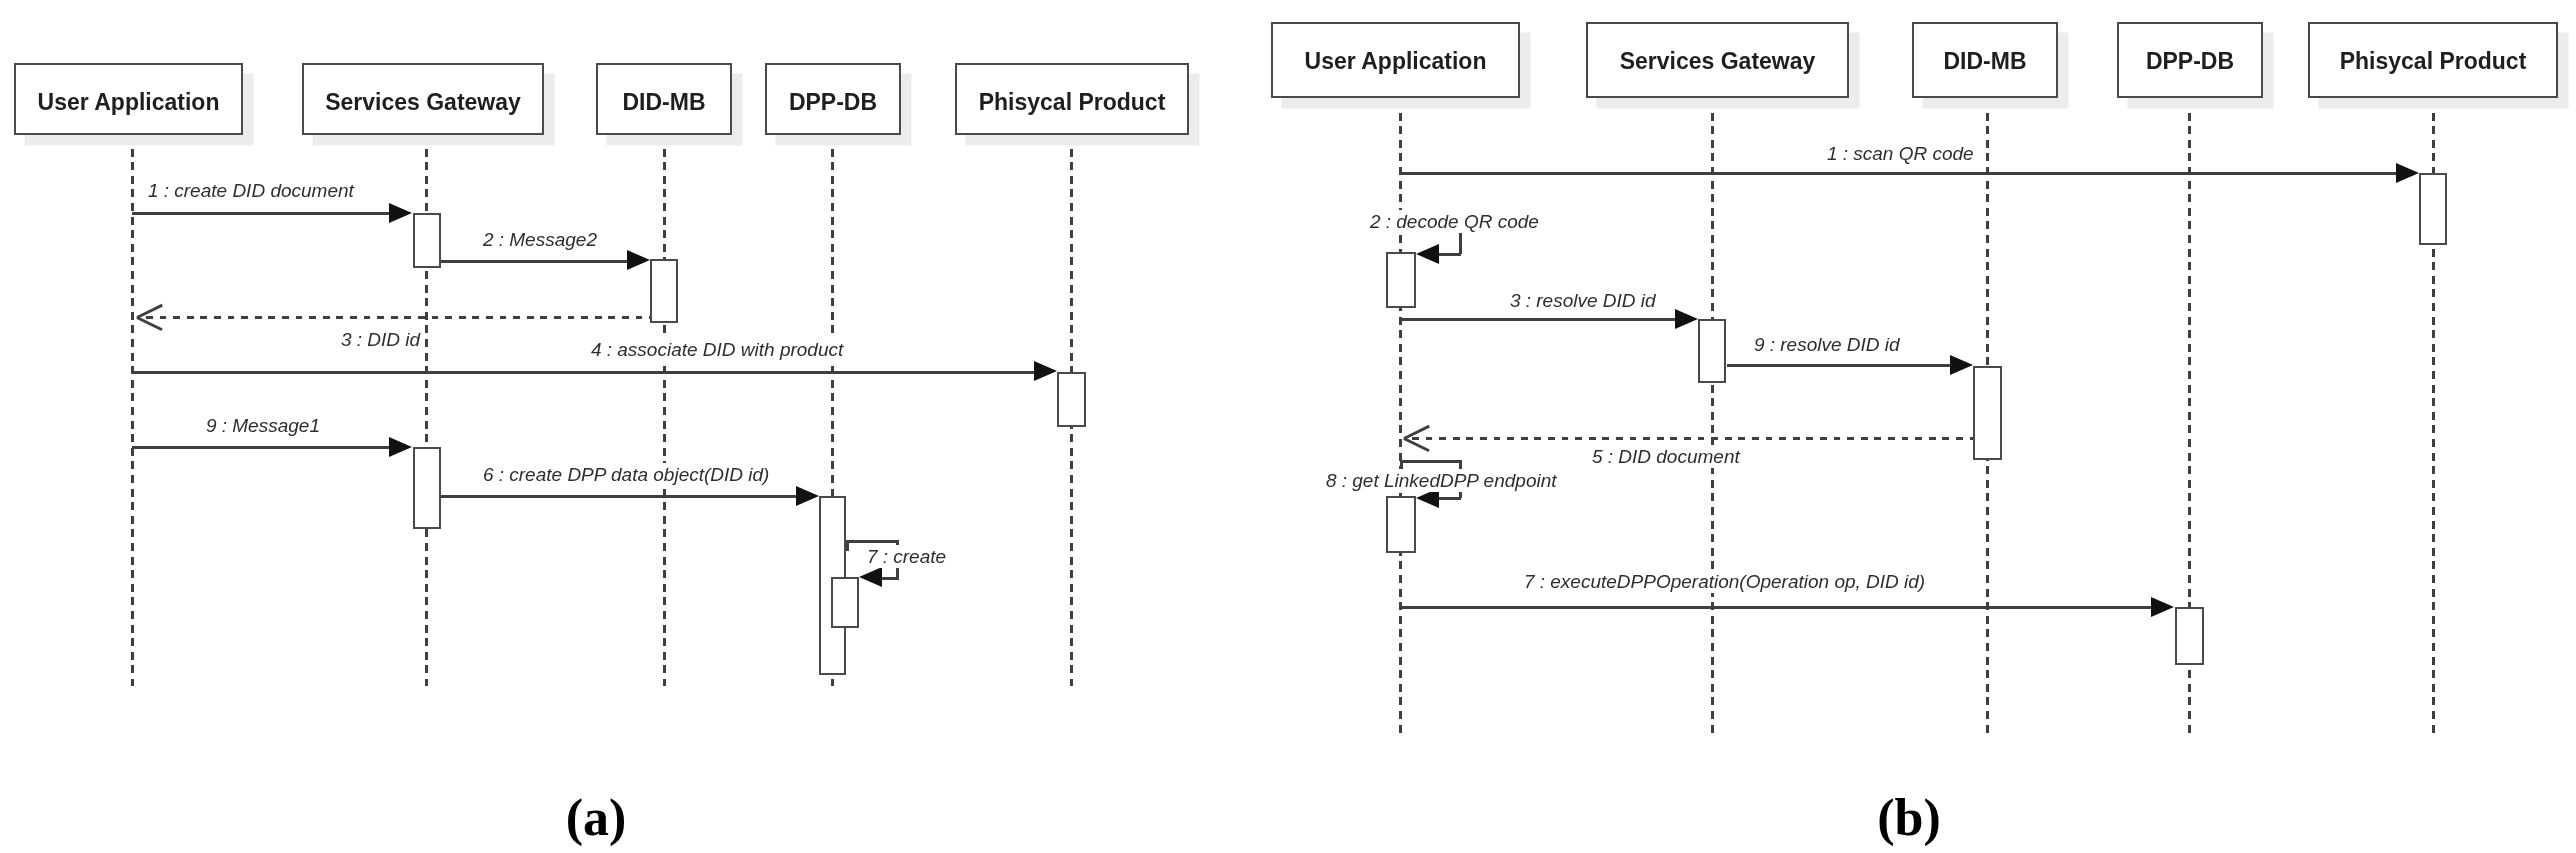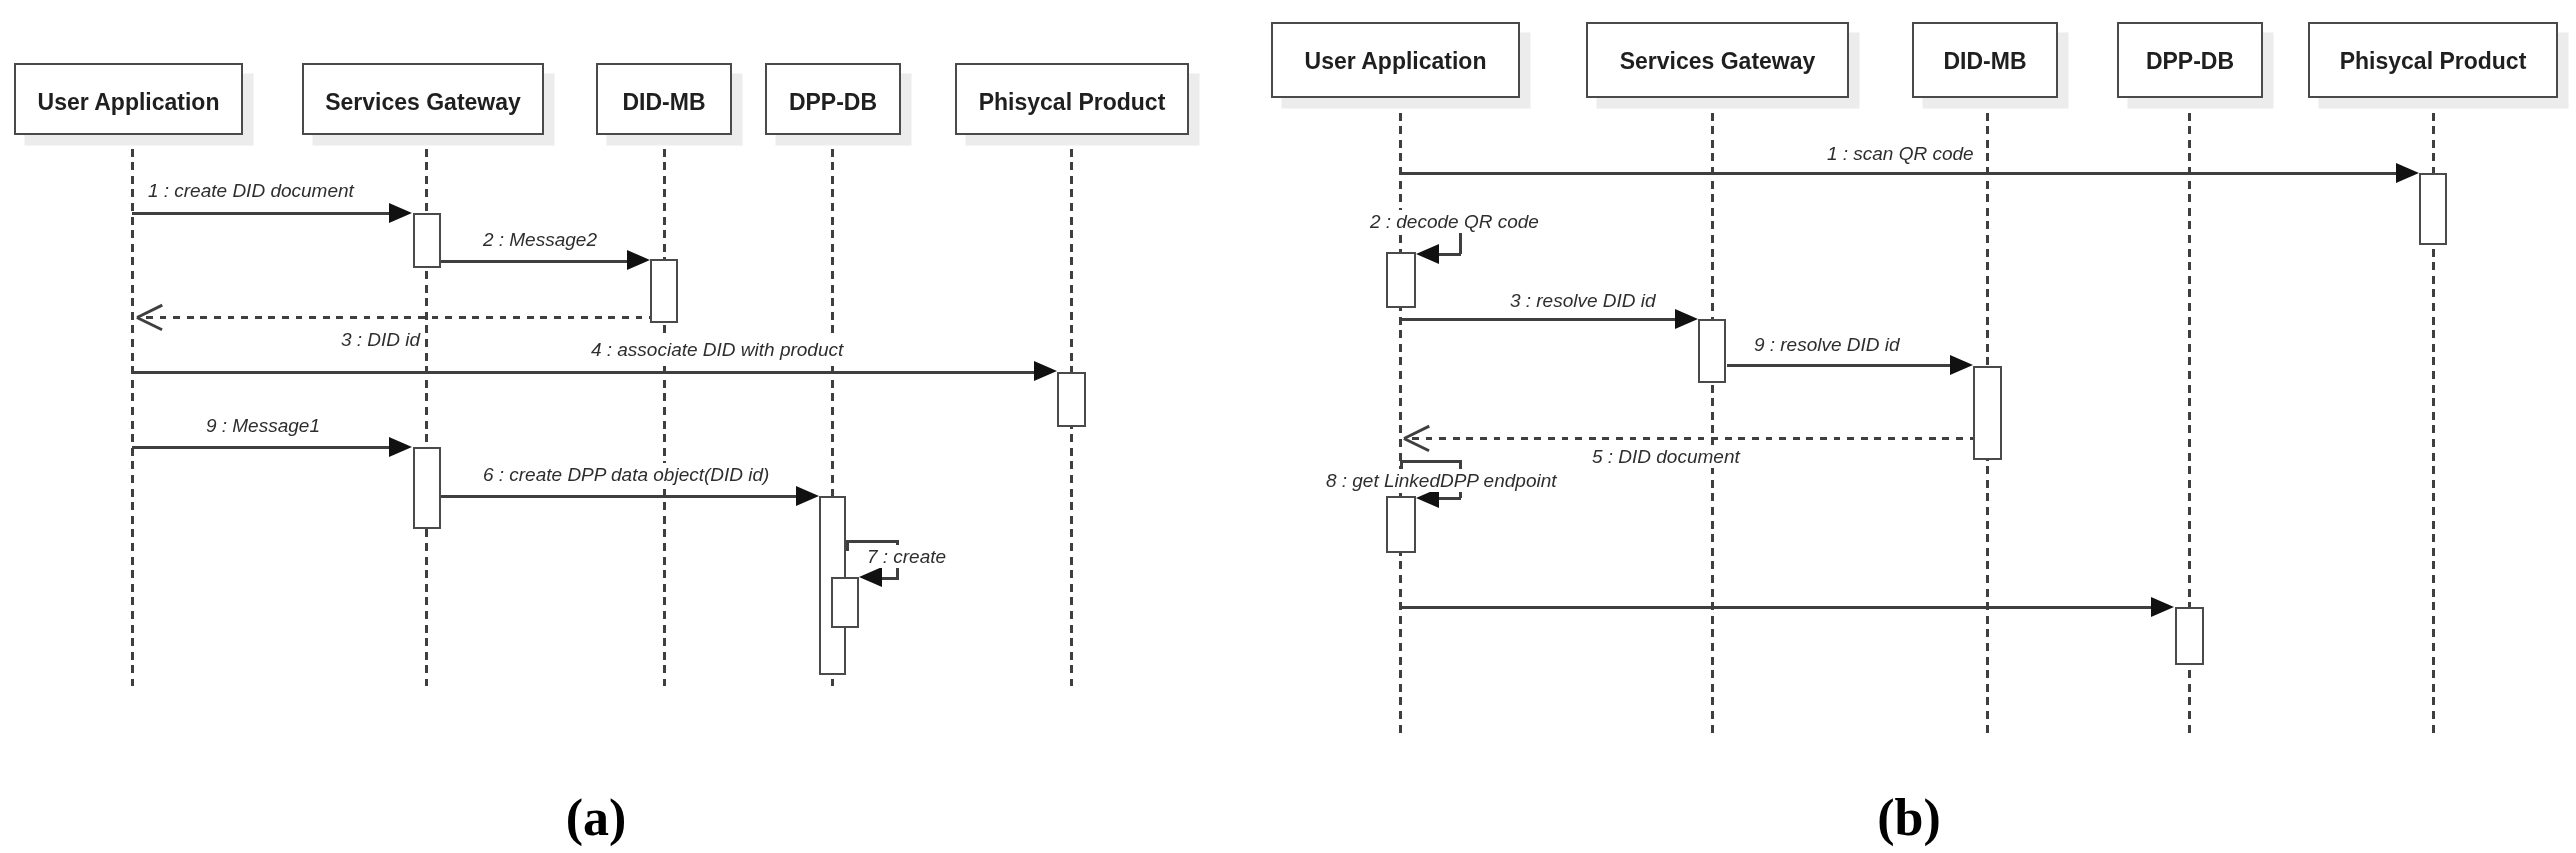--- a/index.html
+++ b/index.html
@@ -131,14 +131,15 @@
     <div class="openhead-part" style="left: 1404px; top: 437px; transform: rotate(26deg);"></div>
     <div class="msg-label" style="left: 1590px; top: 445px;">5 : DID document</div>
     <div class="msg-line-thin" style="left: 1400px; top: 460px; width: 62px;"></div>
     <div class="msg-vline" style="left: 1400px; top: 460px; height: 11px;"></div>
     <div class="msg-vline" style="left: 1459px; top: 460px; height: 38px;"></div>
     <div class="msg-line-thin" style="left: 1434px; top: 497px; width: 27px;"></div>
     <div class="arrow-left" style="left: 1416px; top: 488px;"></div>
     <div class="msg-label" style="left: 1324px; top: 469px;">8 : get LinkedDPP endpoint</div>
     <div class="msg-line" style="left: 1400px; top: 606px; width: 756px;"></div>
     <div class="arrow-right" style="left: 2151px; top: 597px;"></div>
+    <div class="msg-label" style="left: 1522px; top: 570px;">7 : executeDPPOperation(Operation op, DID id)</div>
   </div>
 
 
 </body></html>

